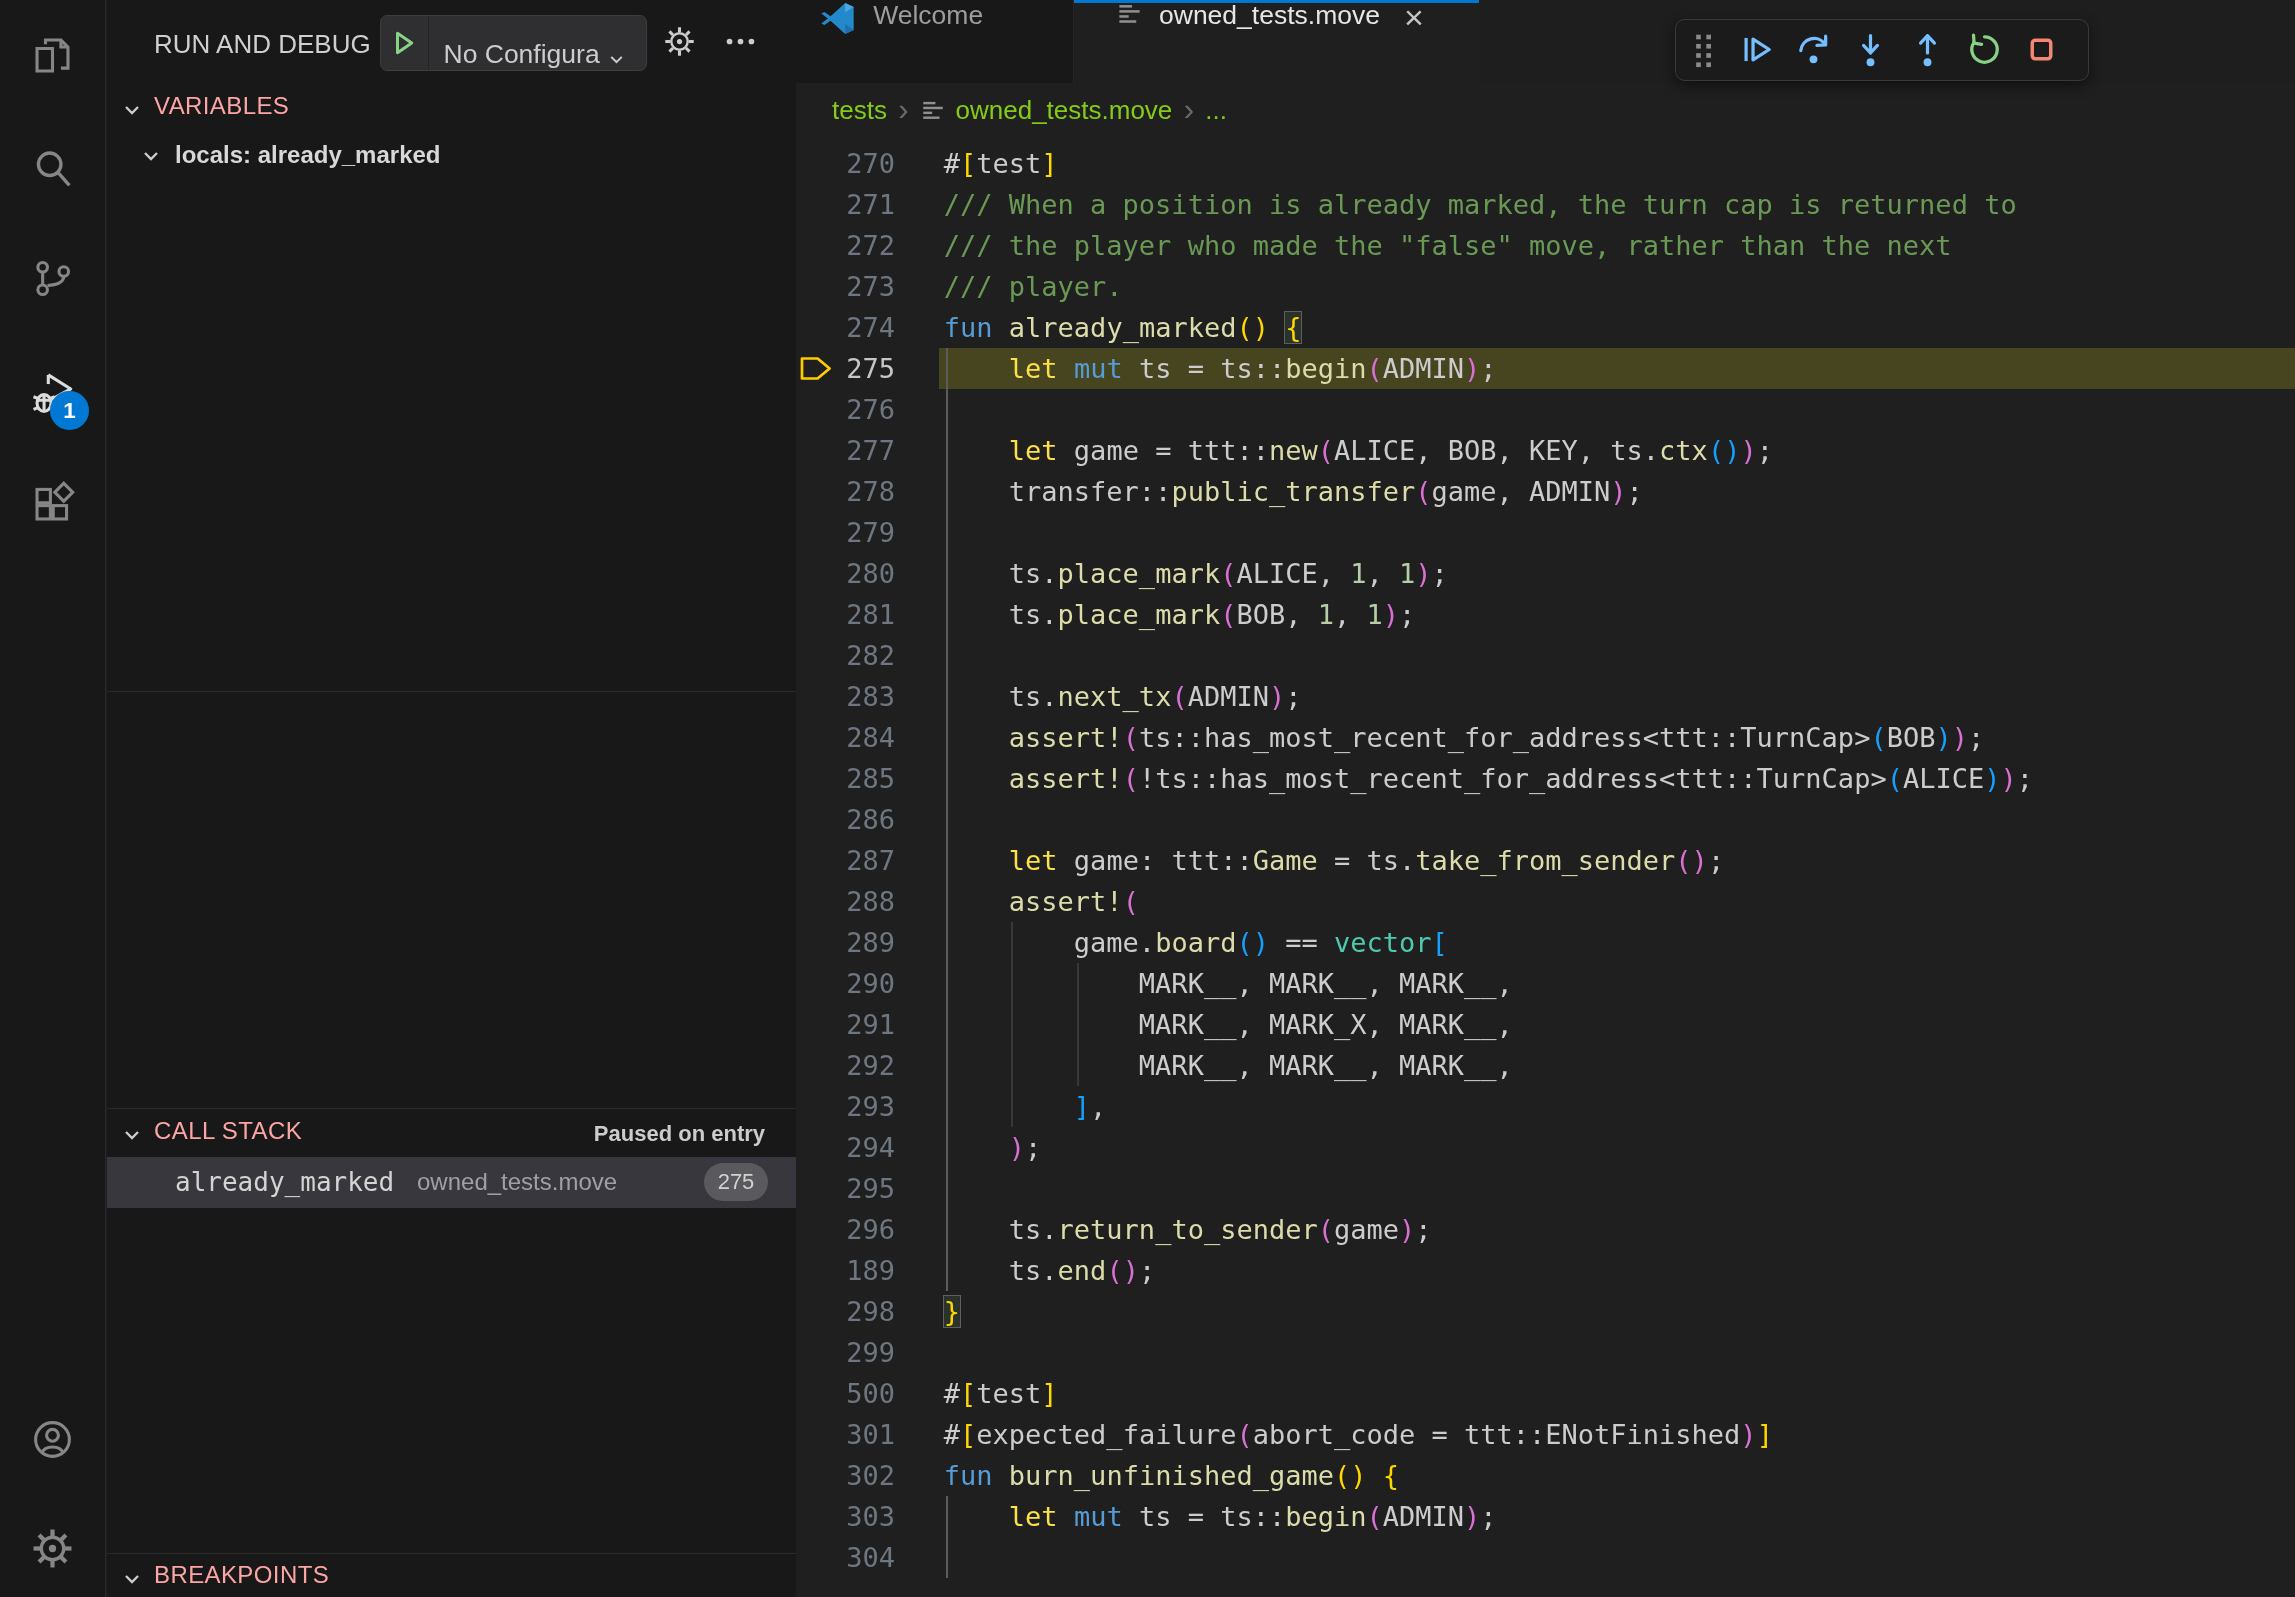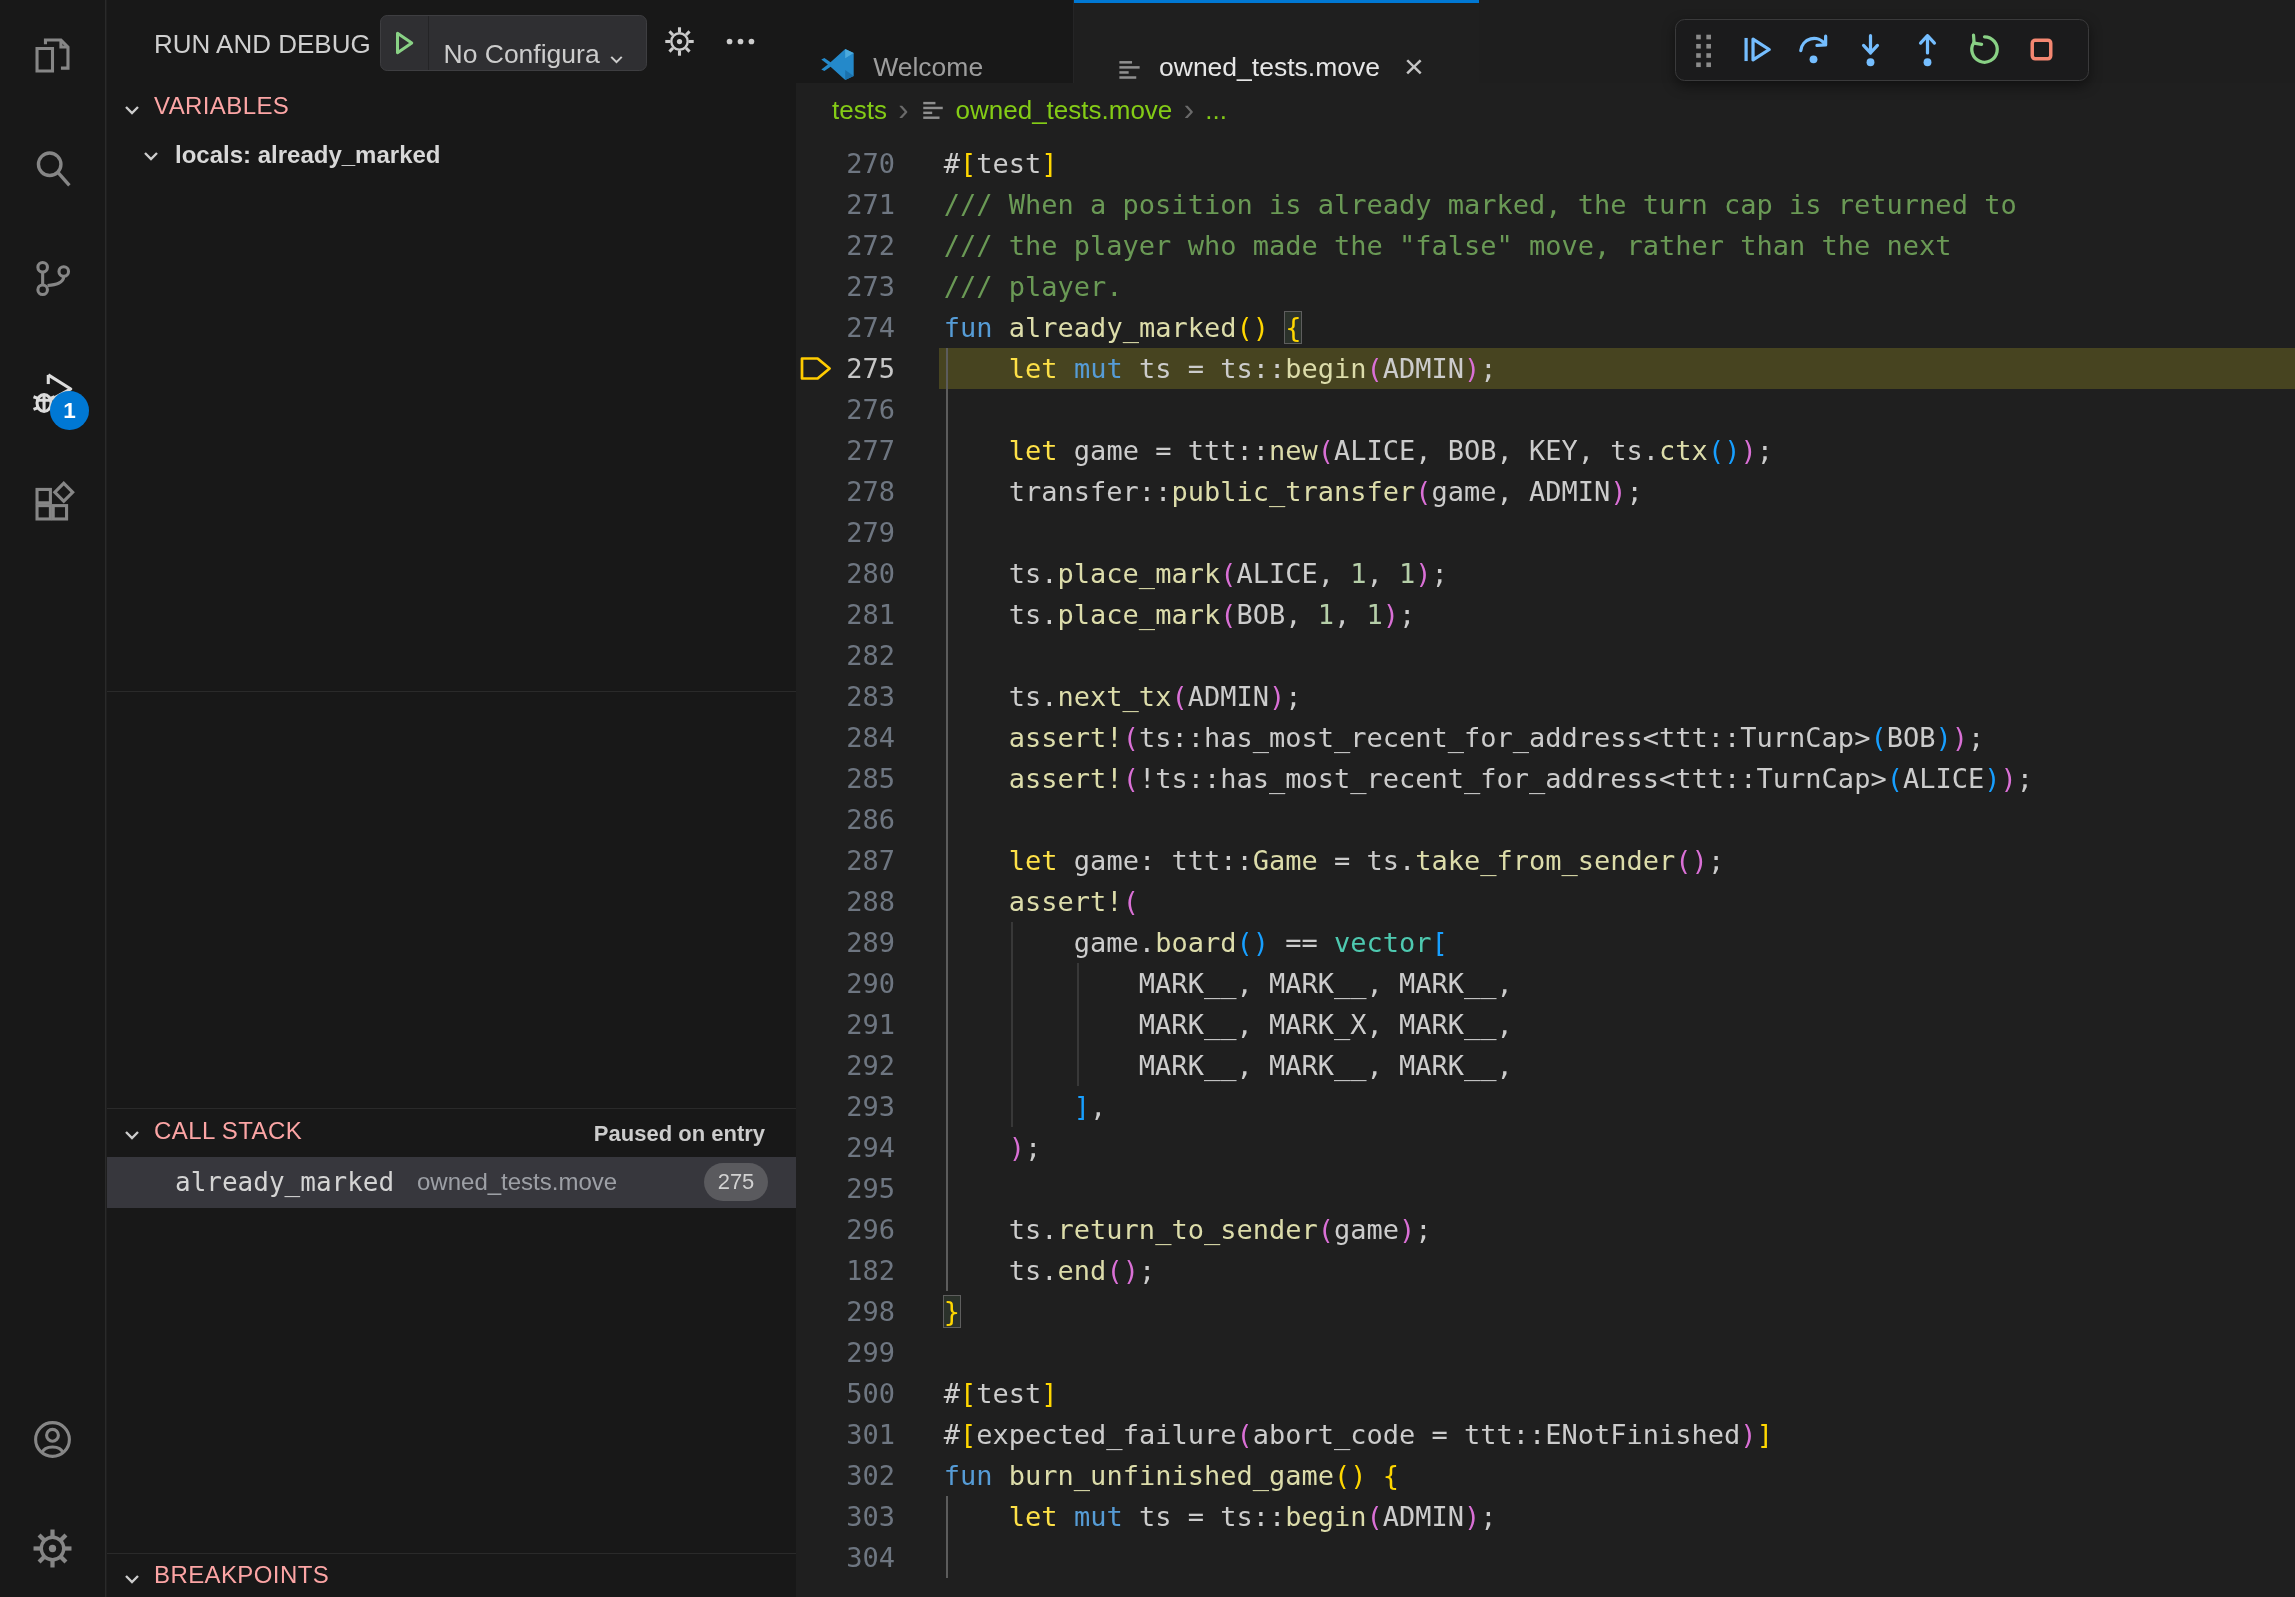--- a/index.html
+++ b/index.html
@@ -30,21 +30,21 @@
   #locals-row .lbl{position:absolute;left:68px;top:3.2px;font-size:24px;font-weight:600;color:#d8d8d8;white-space:nowrap}
   #callstack-status{position:absolute;right:31px;top:6.4px;font-size:22px;font-weight:700;color:#cccccc;white-space:nowrap}
   #frame-row{position:absolute;left:0;top:1157px;width:689px;height:51px;background:#37373d}
   #frame-fn{position:absolute;left:68px;top:9.7px;font-family:"DejaVu Sans Mono",monospace;font-size:26px;color:#d4d4d4;white-space:nowrap}
   #frame-file{position:absolute;left:310px;top:11.3px;font-size:24px;color:#9da0a6;white-space:nowrap}
   #frame-line-badge{position:absolute;left:597px;top:6.4px;min-width:64px;height:38px;border-radius:19.3px;background:#5a5a5e;color:#d2d2d2;
     font-size:22px;display:flex;align-items:center;justify-content:center;box-sizing:border-box;padding:0 8px}
   
   #editor{position:absolute;left:796px;top:0;width:1499px;height:1597px;background:#1f1f1f}
   #tabstrip{position:absolute;left:0;top:0;width:1499px;height:83px;background:#1e1e1e;display:flex}
-  .tab{height:83px;display:flex;align-items:flex-end;box-sizing:border-box;position:relative}
+  .tab{height:83px;display:flex;align-items:flex-start;box-sizing:border-box;position:relative}
   #tab-welcome{width:278px;background:#181818;border-right:0.8px solid #252526;padding-left:22.5px}
   #tab-welcome .tab-label{color:#9d9d9d;font-size:26.5px;margin-left:17.7px}
   #tab-active{width:405px;background:#1f1f1f;padding-left:42px}
   #tab-active::before{content:"";position:absolute;left:0;top:0;width:100%;height:3.2px;background:#0078d4}
   #tab-active .tab-label{color:#e6e6e6;font-size:26.5px;margin-left:16px}
   #tab-close{margin-left:24px;color:#c5c5c5;font-size:34px;line-height:34px}
   #breadcrumbs{position:absolute;left:0;top:83px;width:1499px;height:54px;display:flex;align-items:center;padding-left:36px;box-sizing:border-box;background:#1f1f1f}
   #breadcrumbs .crumb{font-size:26px;color:#84cc16;white-space:nowrap}
   #breadcrumbs .bsep{font-size:31px;color:#6a6a6a;margin:0 11.3px;line-height:24px}
   #breadcrumbs .bicon{width:26px;height:26px;color:#8f8f8f;margin-right:9.7px}
@@ -503,21 +503,21 @@
       <div class="cl">
         <div class="guide g0" style="left: 150px;"></div>
         <div class="marker"></div>
         <div class="ln">296</div>
         <div class="sp"></div>
         <div class="codetxt"><span class="t">    ts.</span><span class="fn">return_to_sender</span><span class="b2">(</span><span class="t">game</span><span class="b2">)</span><span class="t">;</span></div>
       </div>
       <div class="cl">
         <div class="guide g0" style="left: 150px;"></div>
         <div class="marker"></div>
-        <div class="ln">182</div>
+        <div class="ln">189</div>
         <div class="sp"></div>
         <div class="codetxt"><span class="t">    ts.</span><span class="fn">end</span><span class="b2">()</span><span class="t">;</span></div>
       </div>
       <div class="cl">
         <div class="marker"></div>
         <div class="ln">298</div>
         <div class="sp"></div>
         <div class="codetxt"><span class="b1 match">}</span></div>
       </div>
       <div class="cl">

